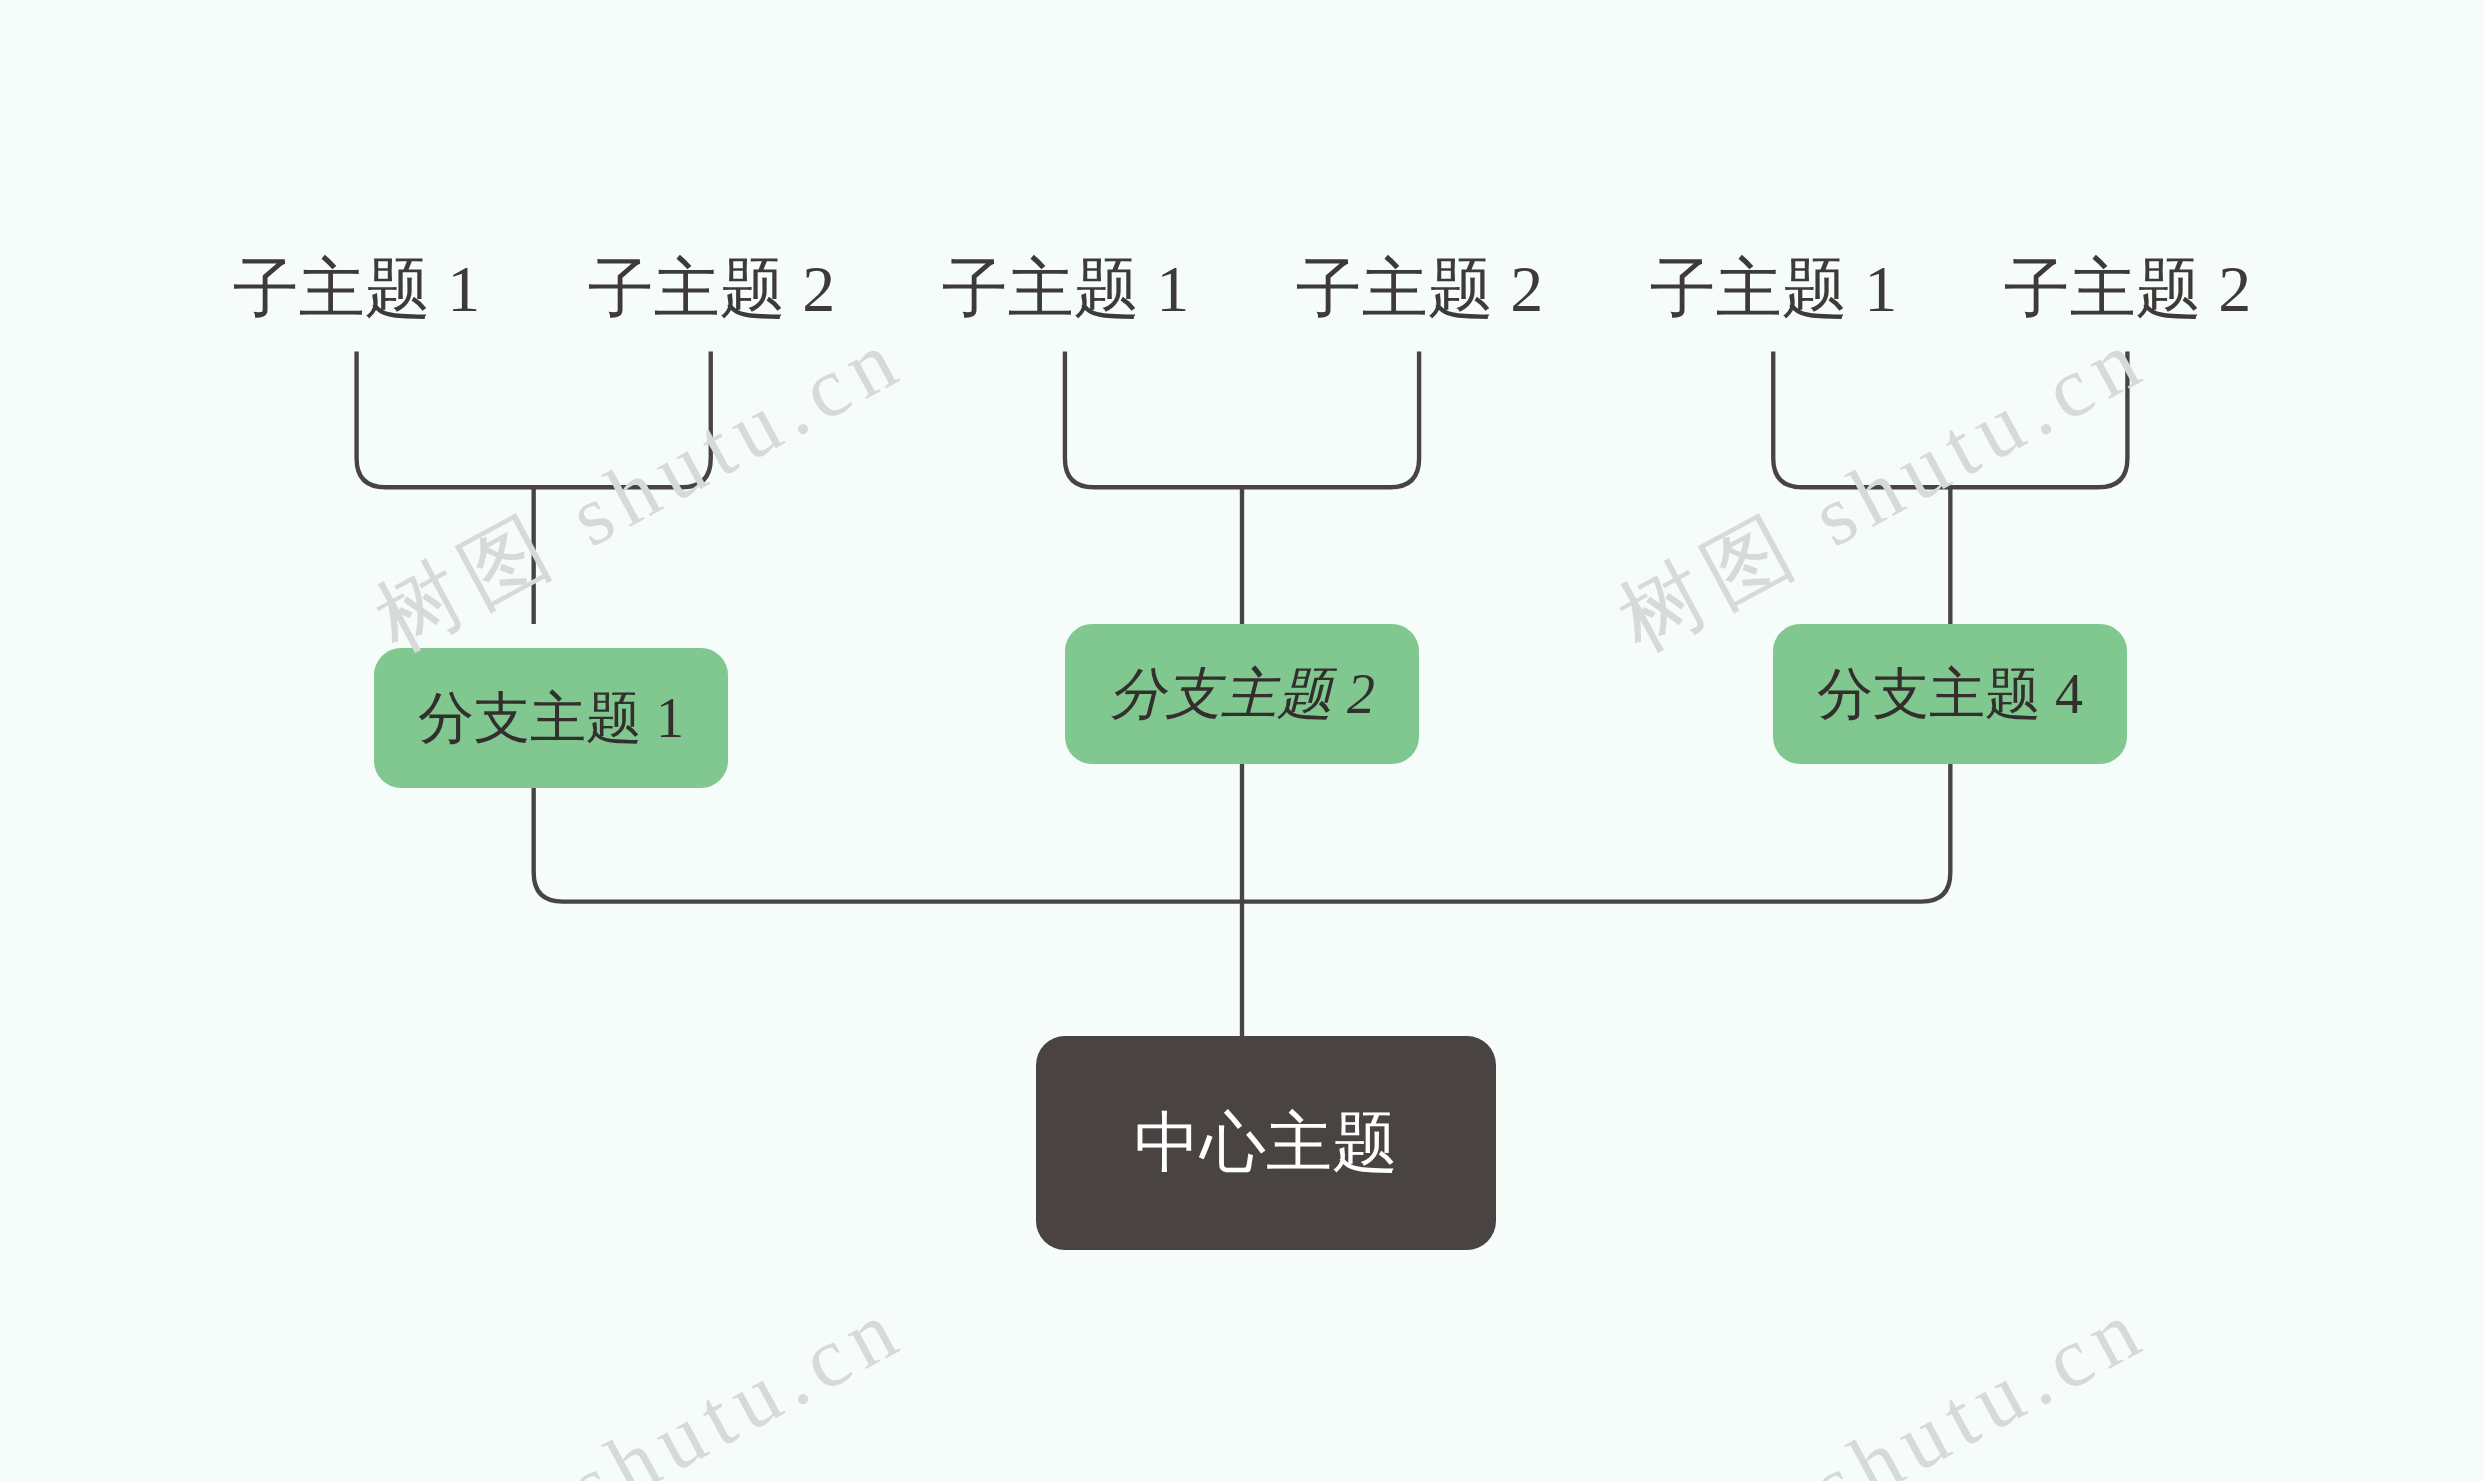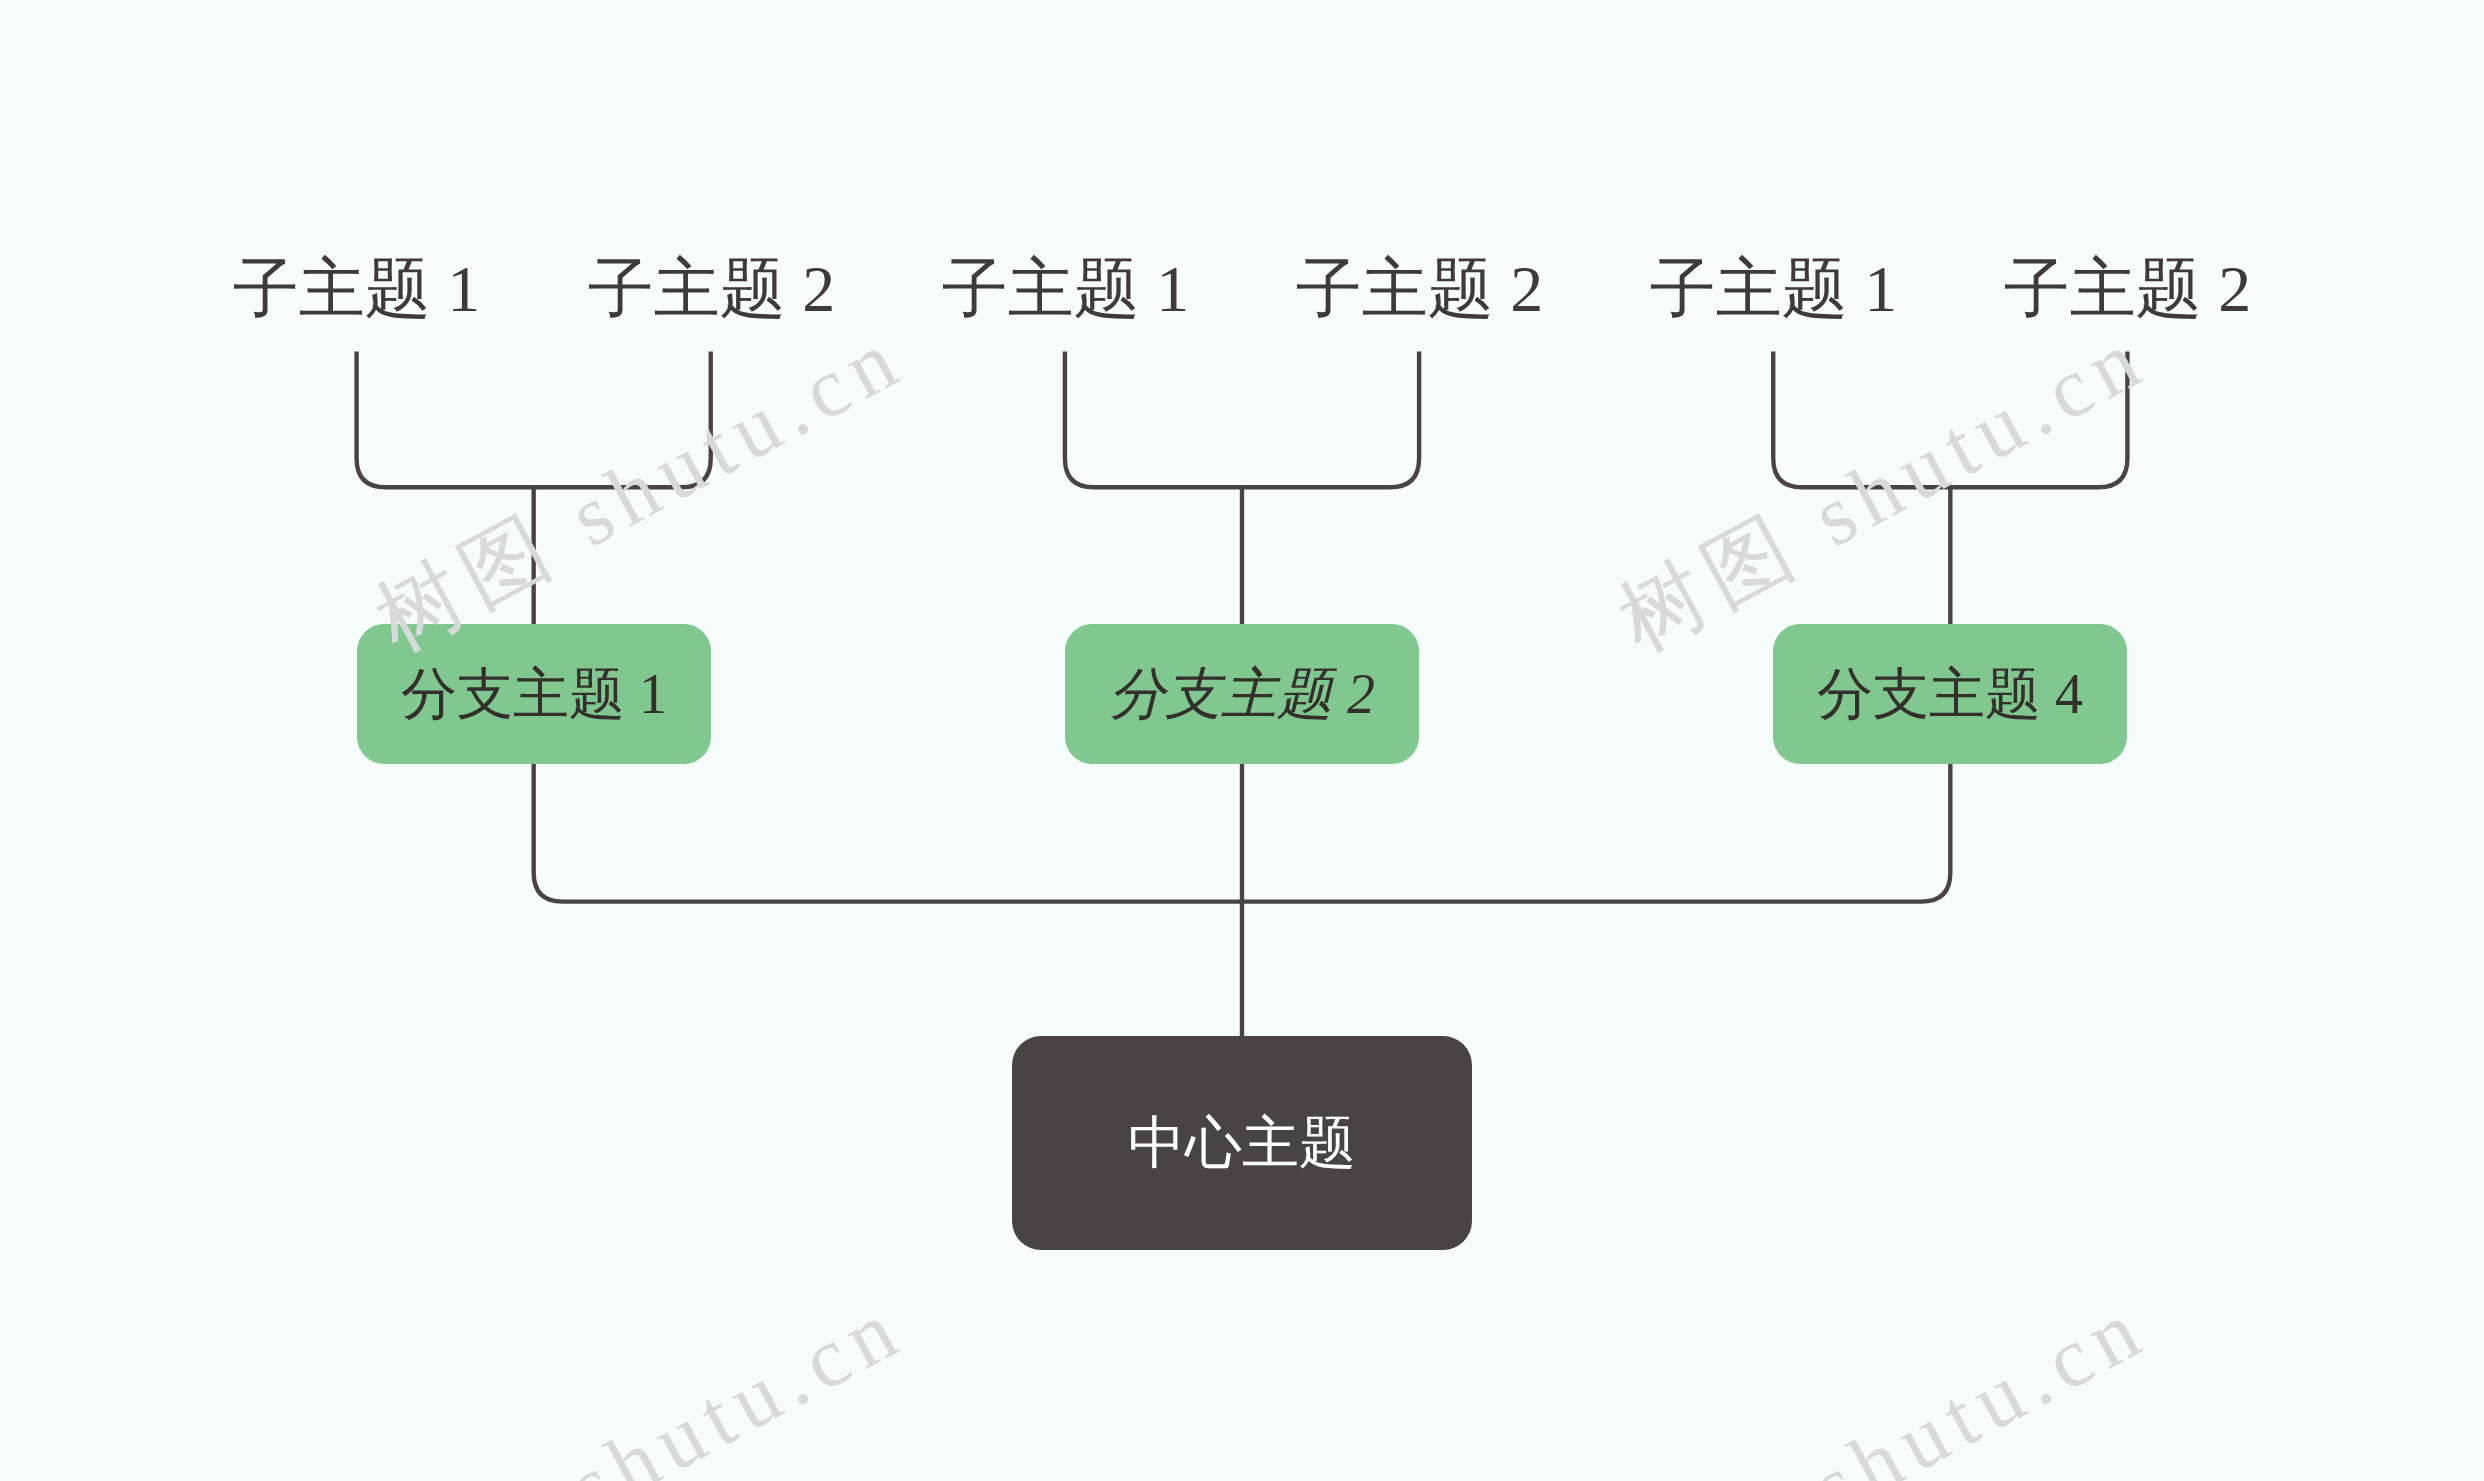--- a/index.html
+++ b/index.html
@@ -52,27 +52,27 @@
     text-align:center;
     background:var(--node_green);
     border-radius:27px;
     font-size:56px;
     color:var(--branch_text);
     z-index:2;
     white-space:nowrap;
   }
   .central{
     position:absolute;
-    left:1012px;top:1036px;
+    left:1036px;top:1036px;
     width:460px;height:214px;
     line-height:214px;
     text-align:center;
     background:var(--node_dark);
     border-radius:29px;
-    font-size:57px;
+    font-size:66px;
     color:var(--central_text);
     z-index:2;
     white-space:nowrap;
   }
   .watermark{
     position:absolute;
     z-index:5;
     font-family:"Liberation Serif", serif;
     font-size:85px;
     letter-spacing:9.7px;
@@ -103,20 +103,20 @@
   <div class="watermark" style="left:640px;top:1459px;">树图 shutu.cn</div>
   <div class="watermark" style="left:1883px;top:1459px;">树图 shutu.cn</div>
 
   <div class="subtopic" style="left:201px;top:254px;">子主题 1</div>
   <div class="subtopic" style="left:556px;top:254px;">子主题 2</div>
   <div class="subtopic" style="left:910px;top:254px;">子主题 1</div>
   <div class="subtopic" style="left:1264px;top:254px;">子主题 2</div>
   <div class="subtopic" style="left:1618px;top:254px;">子主题 1</div>
   <div class="subtopic" style="left:1972px;top:254px;">子主题 2</div>
 
-  <div class="branch" style="left:357px;">分支主题 1</div>
+  <div class="branch" style="left:374px;margin-top:24px;">分支主题 1</div>
   <div class="branch" style="left:1065px;font-style:italic;">分支主题 2</div>
   <div class="branch" style="left:1773px;">分支主题 4</div>
 
   <div class="central">中心主题</div>
 
 </div>
 
 
 </body></html>

